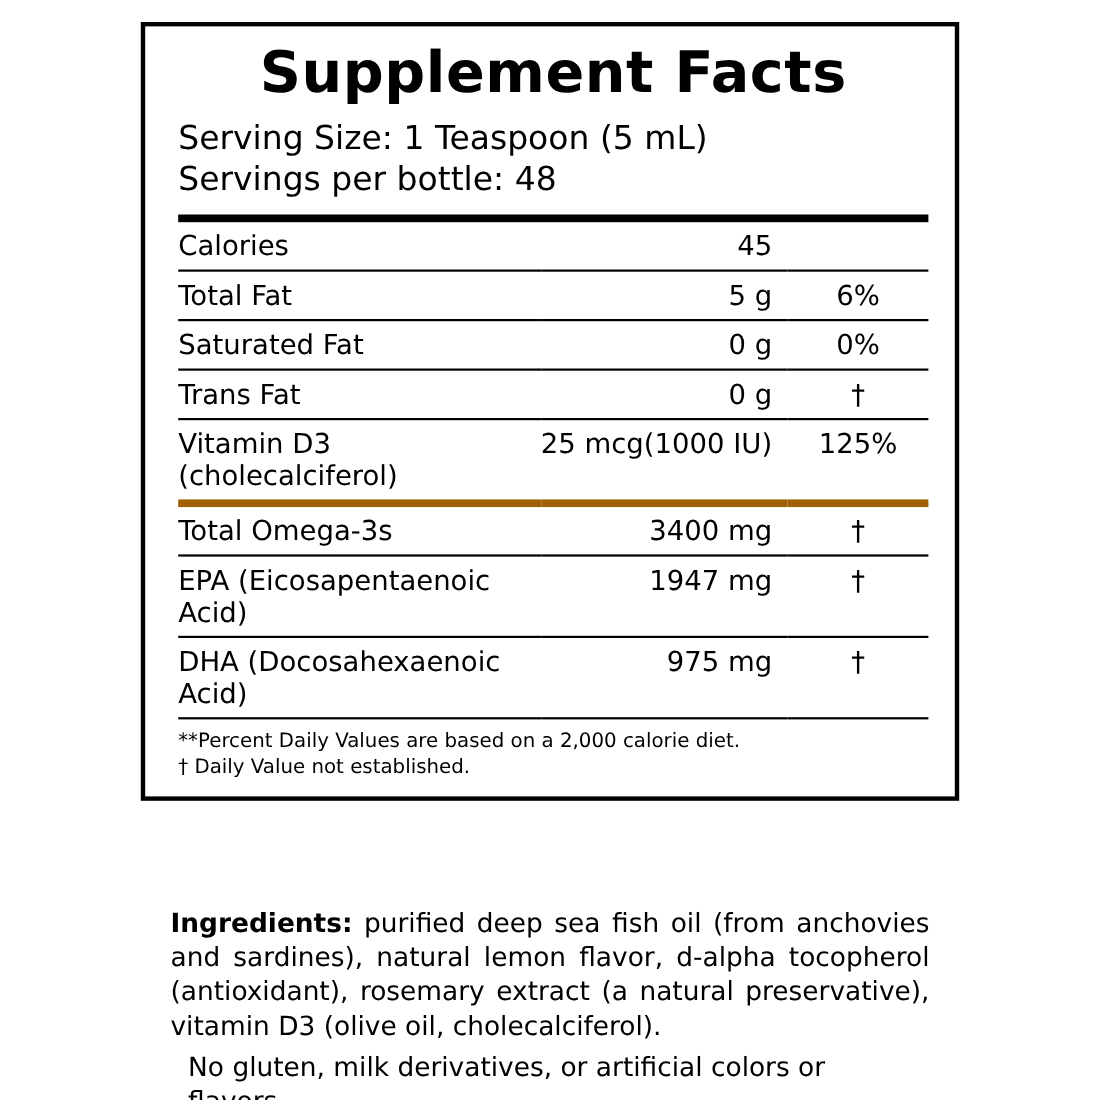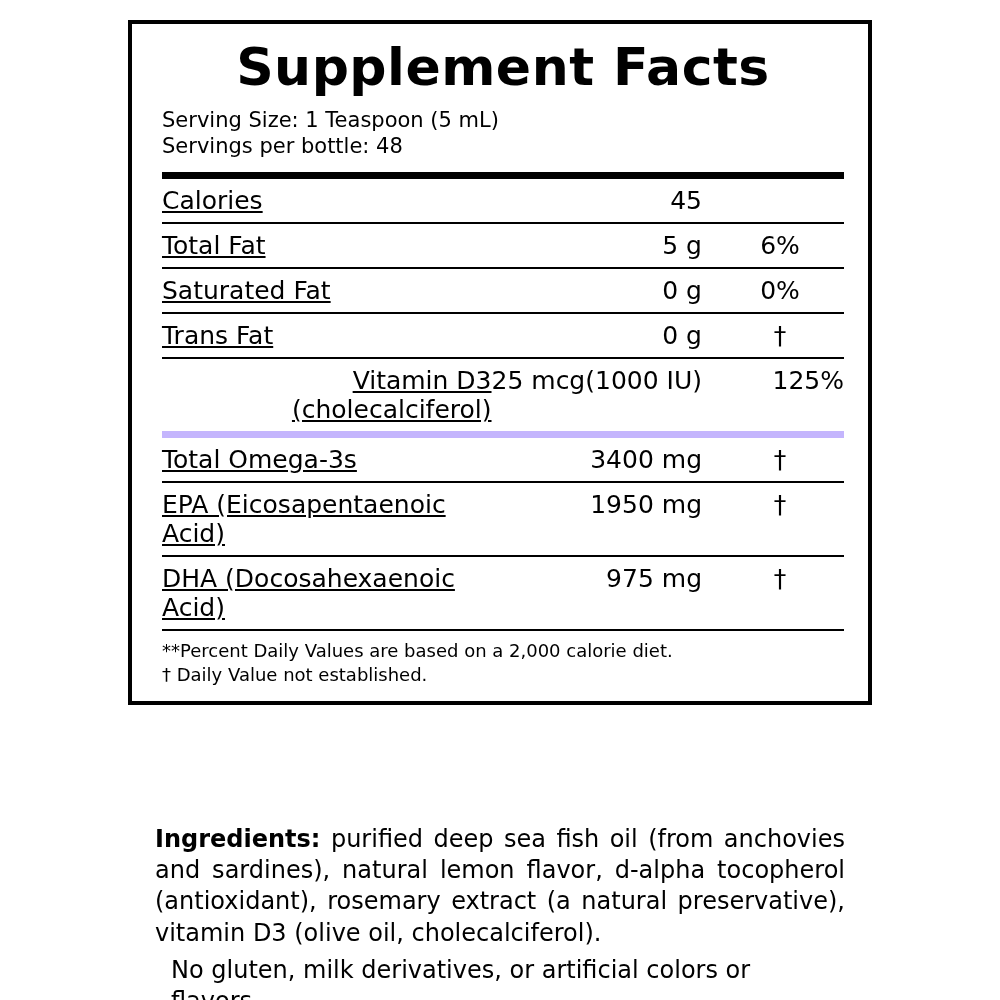--- a/index.html
+++ b/index.html
@@ -40,57 +40,57 @@
     font-size: 52px;
     font-weight: 700;
     text-align: center;
     letter-spacing: 0.5px;
     line-height: 1.05;
     margin: 6px 0 12px 0;
     font-family: "DejaVu Sans", sans-serif;
   }
 
   .serving-line {
-    font-size: 21px;
+    font-size: 30px;
     line-height: 1.28;
     font-family: "DejaVu Sans", sans-serif;
   }
 
   .rule-thick {
     border-top: 7px solid #000;
     margin-top: 12px;
   }
 
   table.facts {
     width: 100%;
     border-collapse: collapse;
     font-size: 25px;
     font-family: "DejaVu Sans", sans-serif;
   }
   table.facts td {
     padding: 7px 0 7px 0;
     vertical-align: top;
   }
-  .col-name { text-align: left; text-decoration: underline; }
+  .col-name { text-align: left; }
   .col-amt  { text-align: right; padding-right: 14px !important; white-space: nowrap; }
   .col-dv   { text-align: center; width: 128px; white-space: nowrap; }
 
   .row-head td {
     font-weight: 700;
     padding-top: 6px;
     padding-bottom: 6px;
   }
   .row-head .col-head-left { text-align: left; }
   .row-head .col-head-right { text-align: right; padding-right: 4px; }
 
   .indent-1 { padding-left: 34px; }
 
   tr.b-thin > td { border-bottom: 2px solid #000; }
   tr.b-med  > td { border-bottom: 3px solid #000; }
-  tr.b-thick > td { border-bottom: 7px solid #c4b5fd; text-align: right; }
+  tr.b-thick > td { border-bottom: 7px solid #a16207; }
 
   .sub-note {
     font-size: 18px;
     line-height: 1.33;
     padding-top: 8px;
   }
   .sub-note div { white-space: nowrap; }
 
   
   .ingredients {
@@ -162,21 +162,21 @@
           </tr>
 
           <tr class="b-thin">
             <td class="col-name">Total Omega-3s</td>
             <td class="col-amt">3400 mg</td>
             <td class="col-dv">†</td>
           </tr>
 
           <tr class="b-thin">
             <td class="col-name indent-1">EPA (Eicosapentaenoic Acid)</td>
-            <td class="col-amt">1950 mg</td>
+            <td class="col-amt">1947 mg</td>
             <td class="col-dv">†</td>
           </tr>
 
           <tr class="b-thin">
             <td class="col-name indent-1">DHA (Docosahexaenoic Acid)</td>
             <td class="col-amt">975 mg</td>
             <td class="col-dv">†</td>
           </tr>
 
         </tbody>

